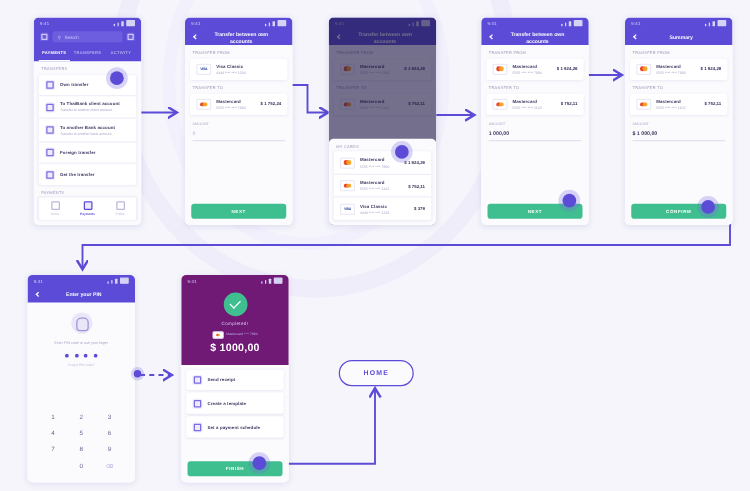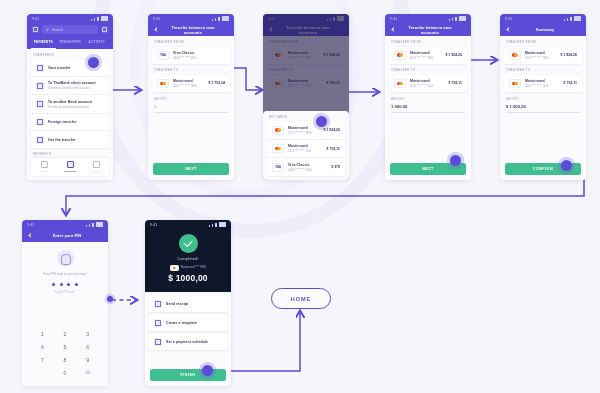--- a/index.html
+++ b/index.html
@@ -83,21 +83,21 @@
 
   .btn{position:absolute;left:5px;right:5px;bottom:5px;height:12px;border-radius:2.5px;
        background:#3fbf8f;color:#fff;font-size:3.6px;font-weight:bold;letter-spacing:.5px;
        display:flex;align-items:center;justify-content:center;}
 
   
   .dim{position:absolute;left:0;top:0;right:0;bottom:0;background:rgba(30,24,70,.62);}
   .sheet{position:absolute;left:0;right:0;bottom:0;background:#fbfbfe;border-radius:4px 4px 0 0;padding-bottom:4px;}
 
   
-  .succ-hdr{background:#0f172a;padding-bottom:9px;text-align:center;color:#fff;}
+  .succ-hdr{background:#701a75;padding-bottom:9px;text-align:center;color:#fff;}
   .check{width:19px;height:19px;border-radius:50%;background:#3fbf8f;margin:5px auto 0;position:relative;}
   .check:after{content:"";position:absolute;left:5.2px;top:6px;width:7px;height:3.6px;
       border-left:1.4px solid #fff;border-bottom:1.4px solid #fff;transform:rotate(-45deg);}
   .succ-t{font-size:3.6px;margin-top:3.5px;color:#d8d3f8;letter-spacing:.3px;}
   .succ-sub{font-size:2.7px;color:#b5adee;margin-top:4px;display:flex;align-items:center;
             justify-content:center;gap:2px;}
   .succ-amt{font-size:8.5px;font-weight:bold;margin-top:1.5px;letter-spacing:.2px;}
 
   
   .finger{width:17px;height:17px;border-radius:50%;background:#e9e6f8;margin:8px auto 0;position:relative;}

